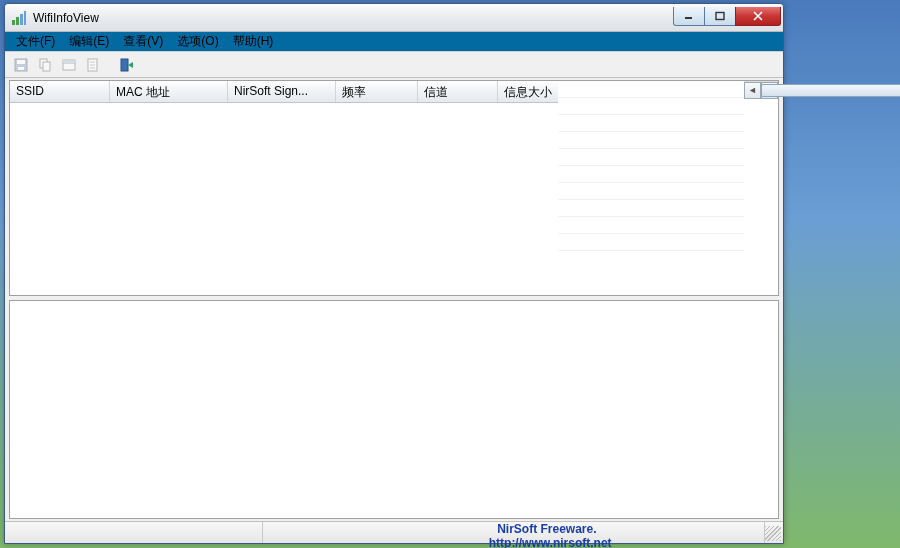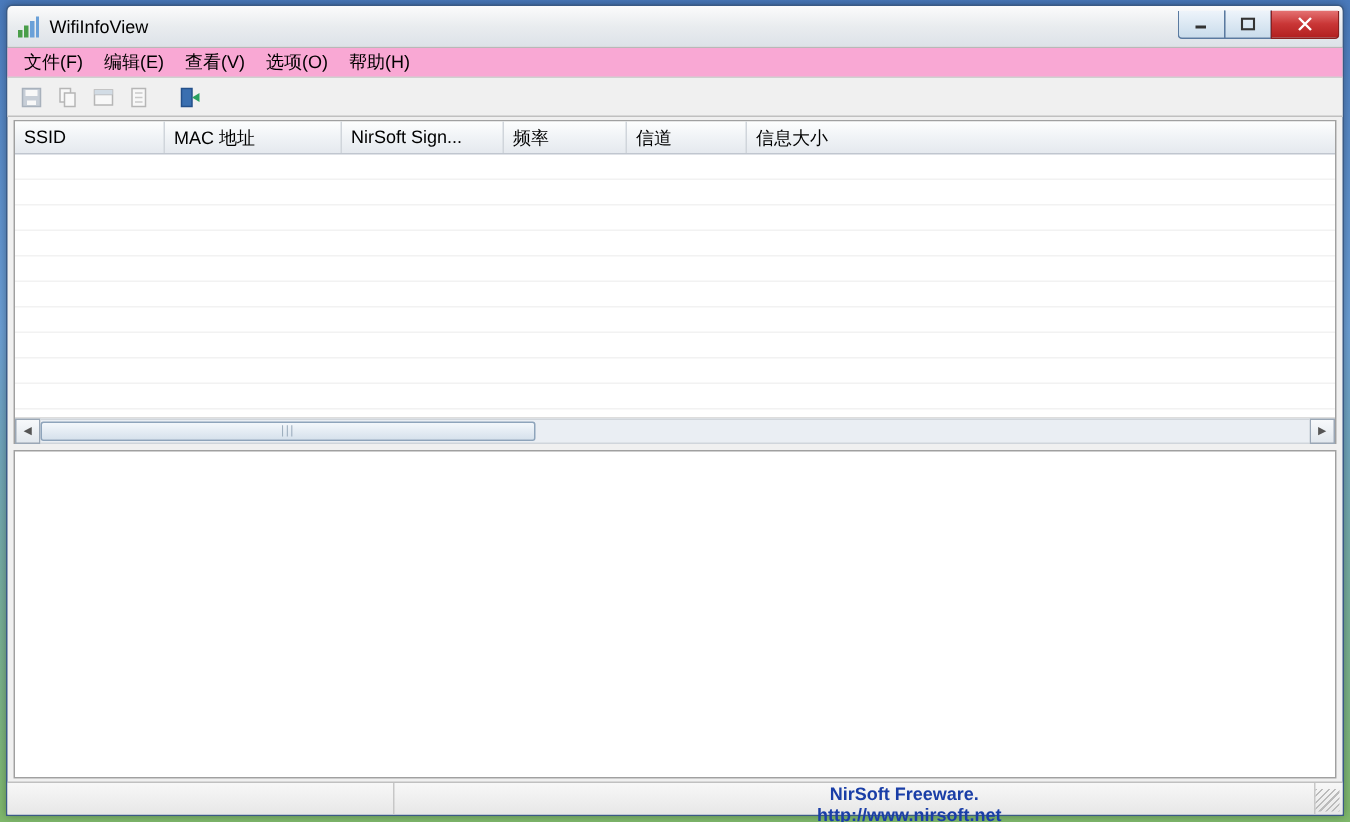--- a/index.html
+++ b/index.html
@@ -1,41 +1,41 @@
 <!DOCTYPE html>
 <html><head>
 <meta charset="utf-8">
 <style>
   * { box-sizing: border-box; }
   html, body { margin:0; padding:0; font-family: "Microsoft YaHei", "Segoe UI", Tahoma, sans-serif; font-size:12px; }
   body { width:900px; height:548px; background:linear-gradient(180deg,#4a7abc 0%,#6b9ed4 40%,#7fb86b 100%); overflow:hidden; position:relative; }
-  .window { position:absolute; left:4px; top:3px; width:892px; height:541px; background:#f0f0f0; border:1px solid #3a5a85; border-radius:4px 4px 0 0; box-shadow:0 0 6px rgba(0,0,0,.3); display:flex; flex-direction:column; }
+  .window { position:absolute; left:4px; top:3px; width:780px; height:541px; background:#f0f0f0; border:1px solid #3a5a85; border-radius:4px 4px 0 0; box-shadow:0 0 6px rgba(0,0,0,.3); display:flex; flex-direction:column; }
   
   .titlebar { height:28px; background:linear-gradient(180deg,#fbfbfb 0%,#e9ecef 50%,#dde2e8 100%); border-bottom:1px solid #b8b8b8; display:flex; align-items:center; border-radius:4px 4px 0 0; }
   .titlebar .icon { width:16px; height:16px; margin:0 6px; display:flex; align-items:center; justify-content:center; }
   .titlebar .icon svg { width:16px; height:16px; }
   .titlebar .title { flex:1; color:#000; font-size:12px; }
   .win-controls { display:flex; margin-right:2px; margin-top:-2px; }
   .wbtn { width:32px; height:19px; border:1px solid #5a7aa0; border-top:none; margin-left:-1px; display:flex; align-items:center; justify-content:center; font-size:10px; color:#333; cursor:pointer; }
   .wbtn.min { background:linear-gradient(180deg,#eef4fb,#c9dceb); border-radius:0 0 0 3px; }
   .wbtn.max { background:linear-gradient(180deg,#eef4fb,#c9dceb); }
   .wbtn.close { width:46px; background:linear-gradient(180deg,#e57373,#c93636 50%,#b22020); color:#fff; border-color:#8a2020; border-radius:0 0 3px 0; }
   .wbtn svg { width:12px; height:10px; }
   
-  .menubar { height:20px; background:#f9a8d4; display:flex; align-items:center; padding-left:4px; border-bottom:1px solid #d0d0d0; }
+  .menubar { height:20px; background:#0369a1; display:flex; align-items:center; padding-left:4px; border-bottom:1px solid #d0d0d0; }
   .menuitem { padding:2px 7px; cursor:pointer; }
   
   .toolbar { height:26px; background:#f0f0f0; border-bottom:1px solid #c0c0c0; display:flex; align-items:center; padding-left:6px; gap:4px; }
   .tbtn { width:20px; height:20px; display:flex; align-items:center; justify-content:center; opacity:.55; cursor:pointer; }
   .tbtn.active { opacity:1; }
   .tsep { width:6px; }
   
   .content { flex:1; display:flex; flex-direction:column; margin:2px 4px; }
   .pane { background:#fff; border:1px solid #a0a0a0; }
-  .top-pane { height:216px; display:flex; flex-direction:column; margin-bottom:4px; }
+  .top-pane { height:216px; display:flex; flex-direction:row; margin-bottom:4px; }
   .bottom-pane { flex:1; display:flex; flex-direction:column; }
   
   .thead { height:22px; background:linear-gradient(180deg,#fdfefe,#f0f3f6 50%,#e5e9ee); border-bottom:1px solid #c0c6cf; display:flex; }
   .th { border-right:1px solid #d0d5db; padding:3px 6px; white-space:nowrap; overflow:hidden; text-overflow:ellipsis; cursor:pointer; }
   .tbody { flex:1; overflow:hidden; position:relative; }
   .row { height:17px; border-bottom:1px solid #f2f2f2; }
   
   .hscroll { height:17px; background:#f0f0f0; border-top:1px solid #ddd; display:flex; align-items:center; }
   .hs-btn { width:17px; height:17px; background:linear-gradient(180deg,#f7f9fb,#e1e7ed); border:1px solid #9aa7b6; display:flex; align-items:center; justify-content:center; color:#555; cursor:pointer; }
   .hs-track { flex:1; height:17px; background:#eaeef3; position:relative; border-top:1px solid #d0d5db; border-bottom:1px solid #d0d5db; }

